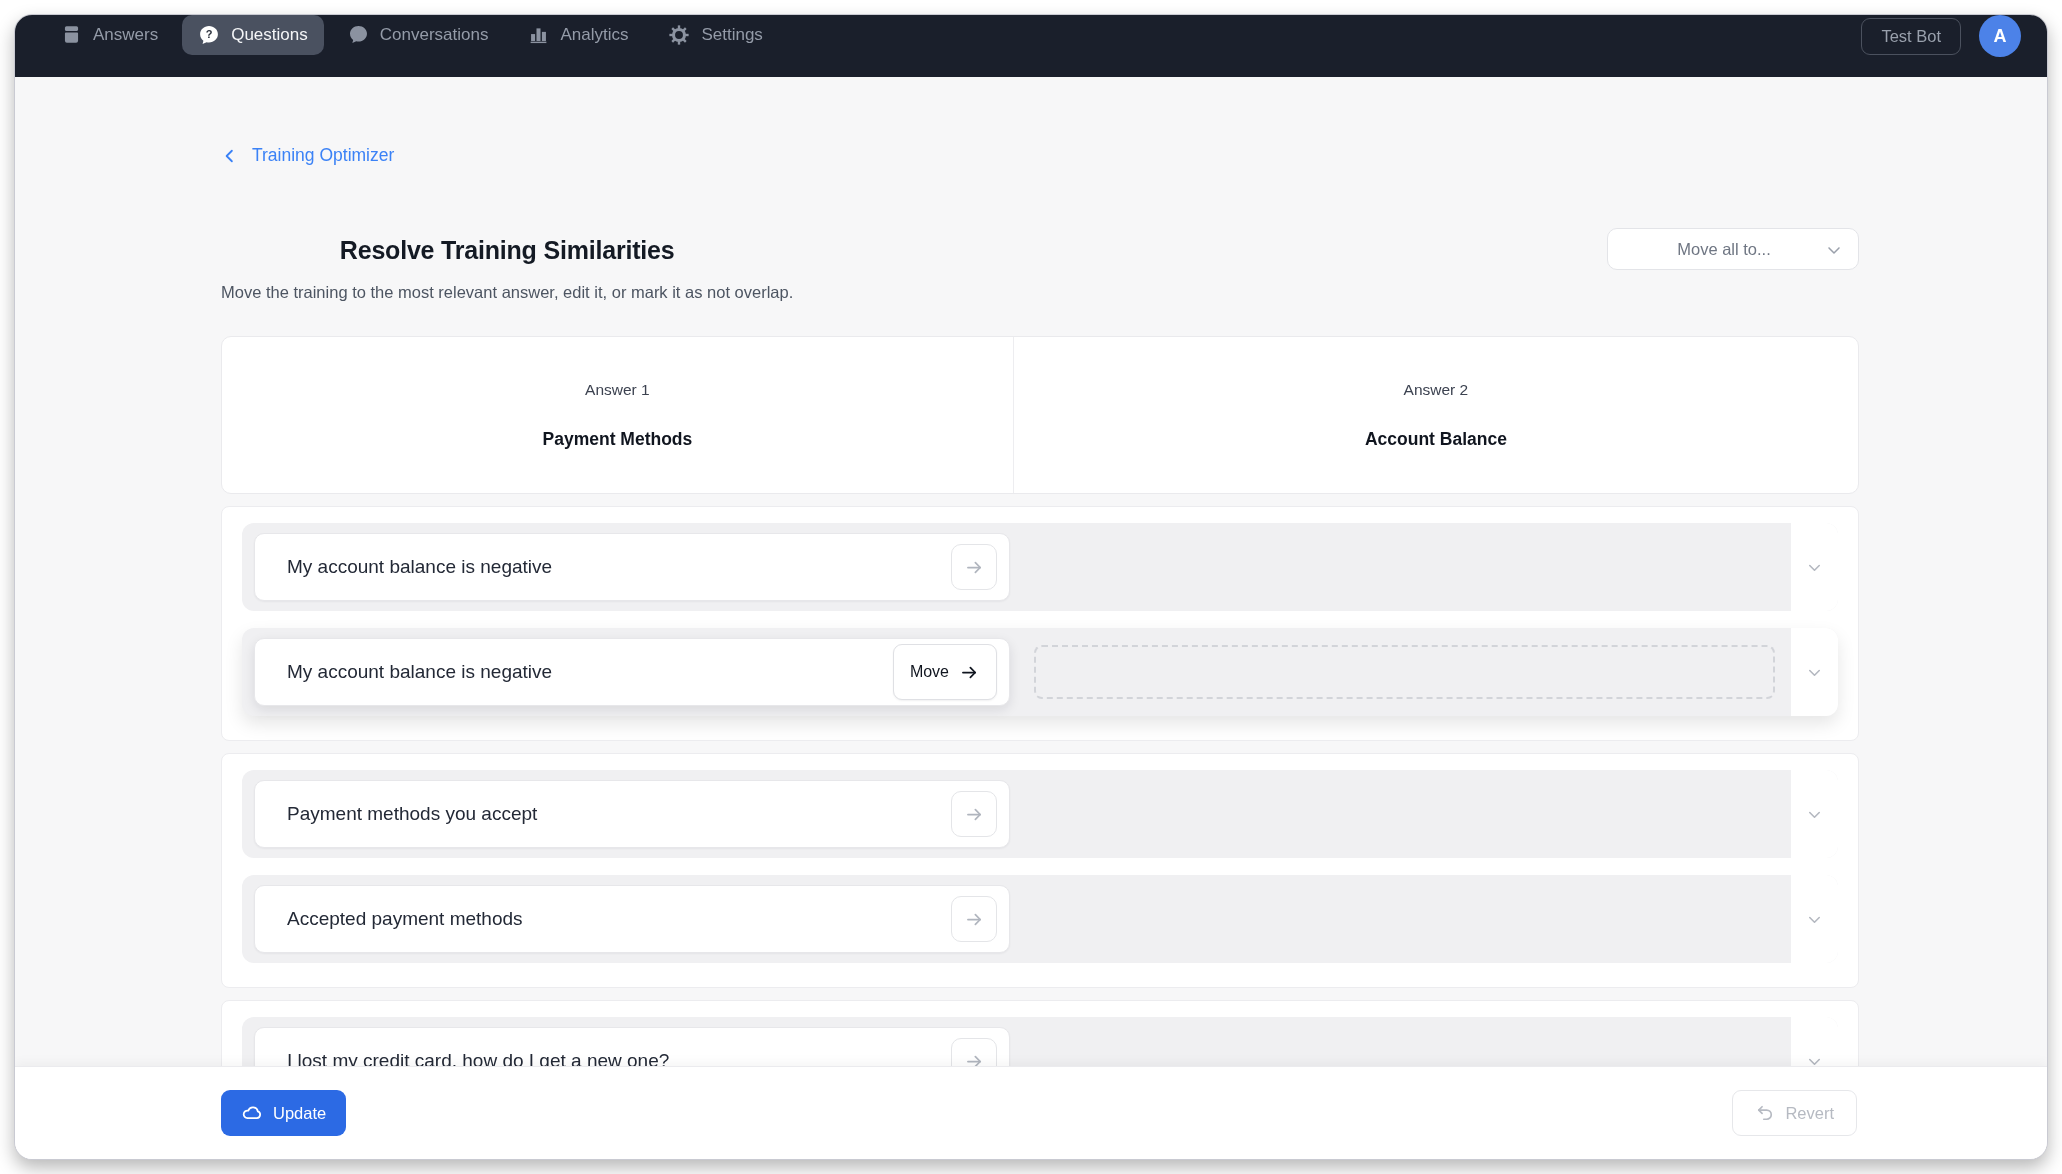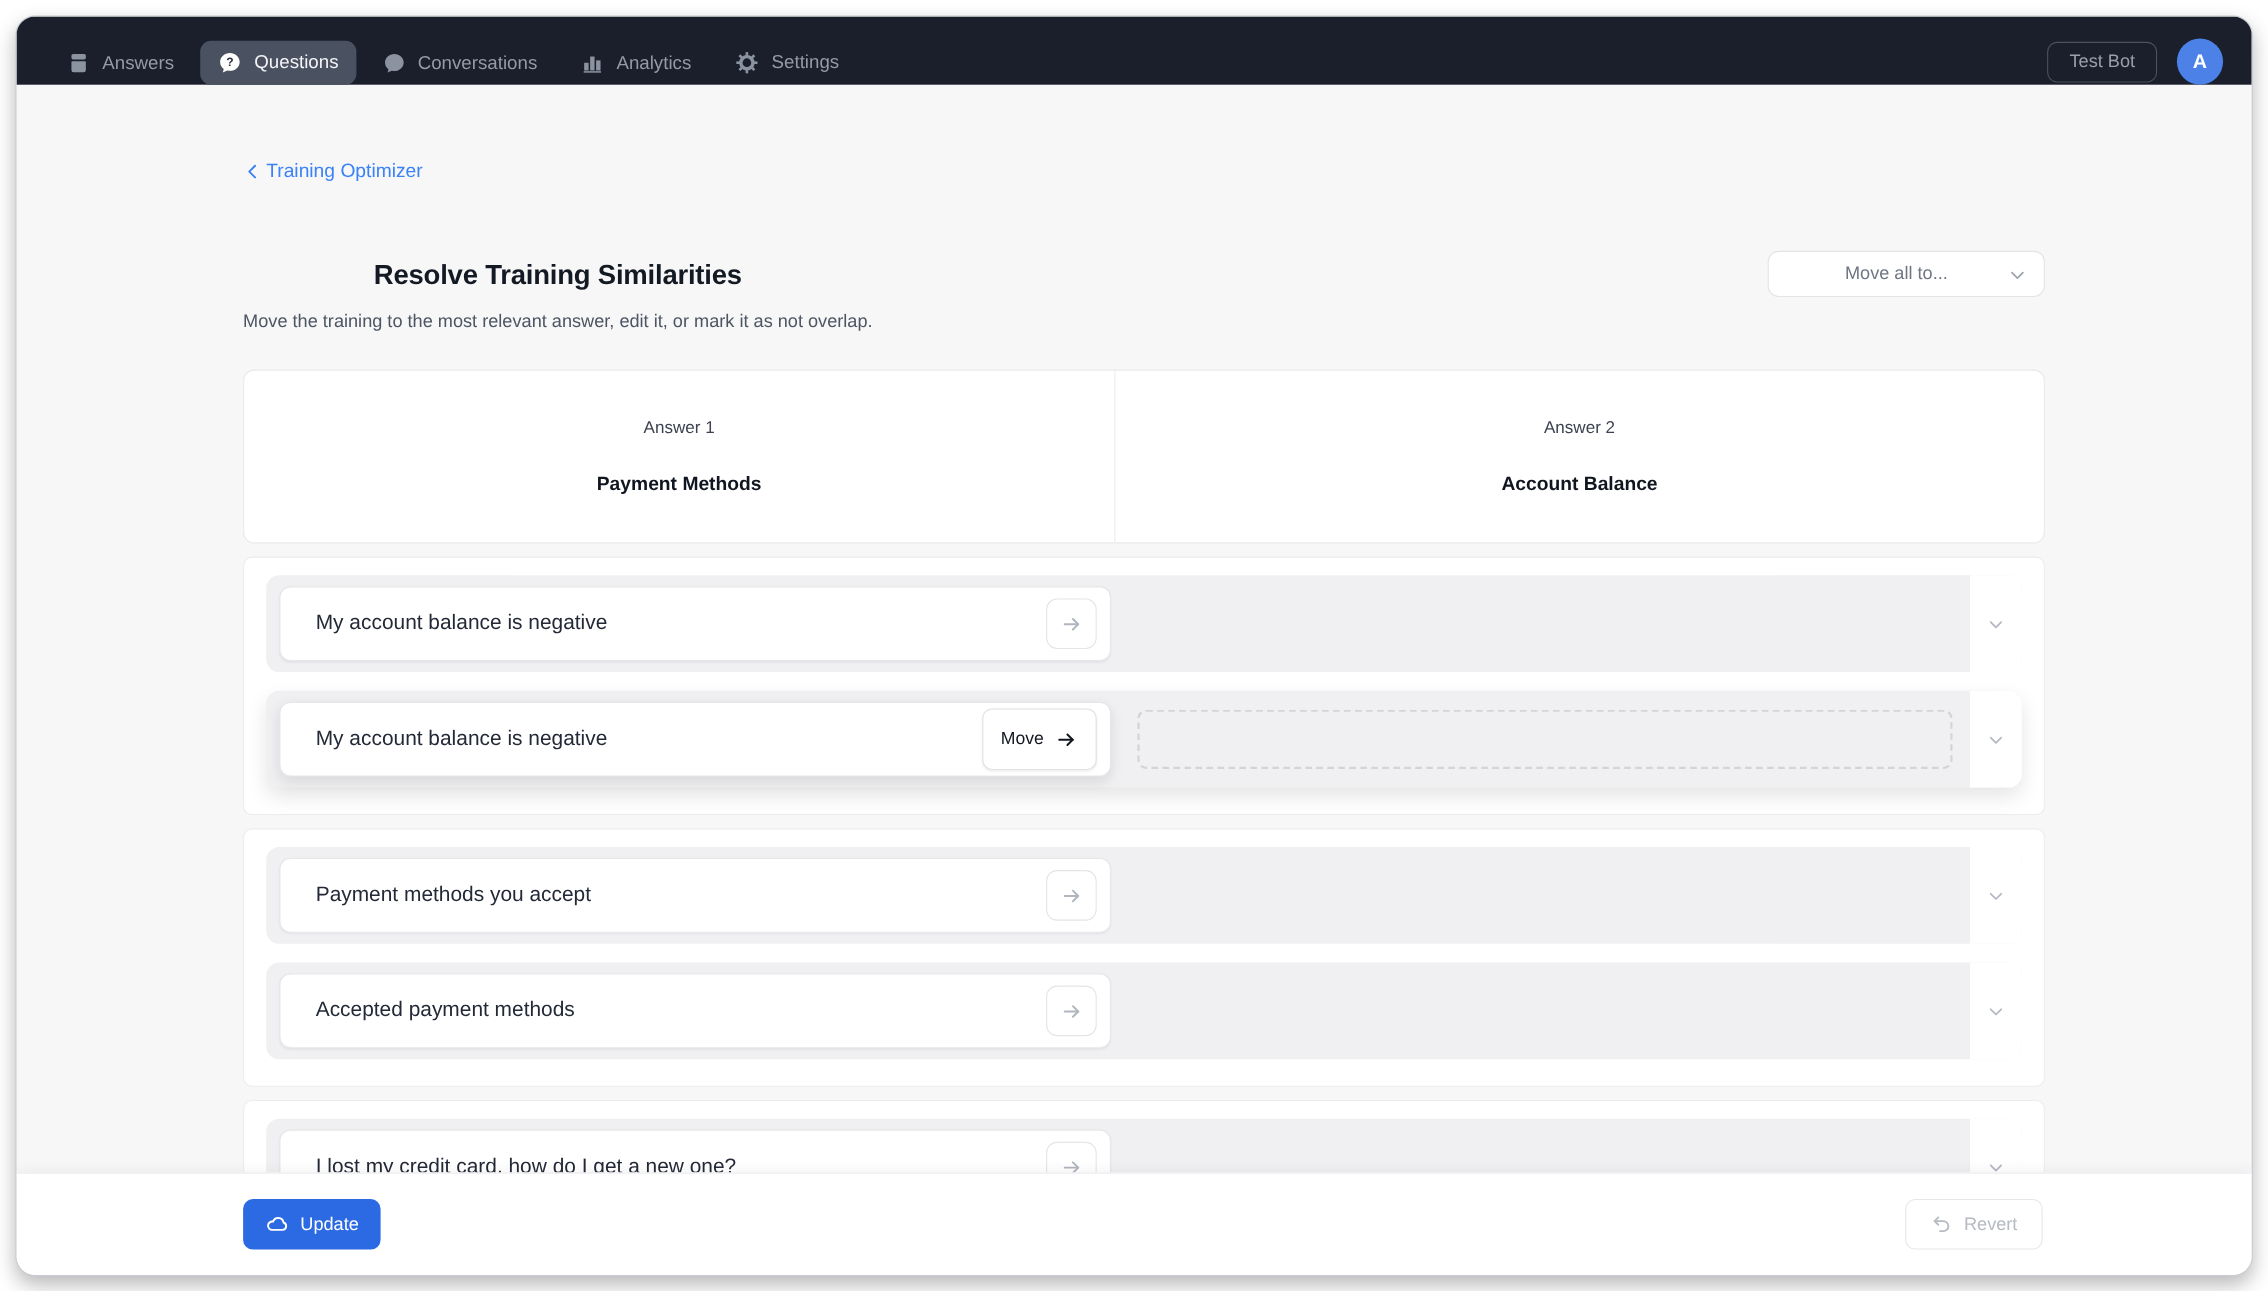--- a/index.html
+++ b/index.html
@@ -4,33 +4,33 @@
 <style>
   * { margin:0; padding:0; box-sizing:border-box; }
   html,body { width:2062px; height:1174px; background:#ffffff; font-family:"Liberation Sans","DejaVu Sans",sans-serif; }
   .app-frame{
     position:absolute; left:14px; top:14px; width:2034px; height:1146px;
     border:1px solid #c9cad2; border-radius:18px; overflow:hidden;
     background:#f7f7f8; display:flex; flex-direction:column;
     box-shadow:0 8px 18px rgba(0,0,0,.28);
   }
   
-  .navbar{ flex:0 0 62px; background:#1a1f2b; display:flex; align-items:flex-end; padding:0 26px 0 30px; gap:8px; }
+  .navbar{ flex:0 0 62px; background:#1a1f2b; display:flex; align-items:flex-start; padding:0 26px 0 30px; gap:8px; }
   .tab{ display:flex; align-items:center; gap:11px; padding:9px 16px; border-radius:10px;
         color:#949ba8; font-size:17px; cursor:pointer; white-space:nowrap; }
   .tab.active{ background:#4a5160; color:#f4f5f7; }
   .tab svg{ display:block; }
   .nav-right{ margin-left:auto; display:flex; align-items:center; gap:18px; }
   .test-bot{ border:1px solid #4b515e; border-radius:9px; padding:8px 19px; color:#99a0ac; font-size:16.5px; background:transparent; }
   .avatar{ width:42px; height:42px; border-radius:50%; background:#4c82e8; color:#fff; font-size:18px;
            display:flex; align-items:center; justify-content:center; font-weight:bold; }
   
   .main{ flex:1 1 auto; overflow:hidden; position:relative; }
   .content{ width:1638px; margin-left:206px; }
-  .breadcrumb{ margin-top:68px; display:flex; align-items:center; gap:3px; color:#3b82f6; font-size:17.5px; width:fit-content; cursor:pointer; }
+  .breadcrumb{ margin-top:68px; display:flex; align-items:center; gap:13px; color:#3b82f6; font-size:17.5px; width:fit-content; cursor:pointer; }
   .header-row{ margin-top:70px; display:flex; justify-content:space-between; align-items:flex-start;text-align:center; }
   .page-title{ font-size:25px; font-weight:bold; color:#141a24; letter-spacing:-.2px; }
   .page-subtitle{ margin-top:18px; font-size:16.5px; color:#4d5562; }
   .move-all-select{ width:252px; height:42px; margin-top:-8px; background:#fff; border:1px solid #e3e4e8; border-radius:10px;
                     display:flex; align-items:center; padding:1px 14px 0 16px; font-size:16.5px; color:#6f7683; cursor:pointer; }
   .move-all-select .sel-label{ flex:1; }
   
   .answers-header{ margin-top:34px; height:158px; background:#fff; border:1px solid #eaeaed; border-radius:10px; display:flex; }
   .ans-cell{ display:flex; flex-direction:column; align-items:center; justify-content:center; gap:30px; }
   .ans-cell.first{ flex:0 0 48.4%; border-right:1px solid #ededf0; }

